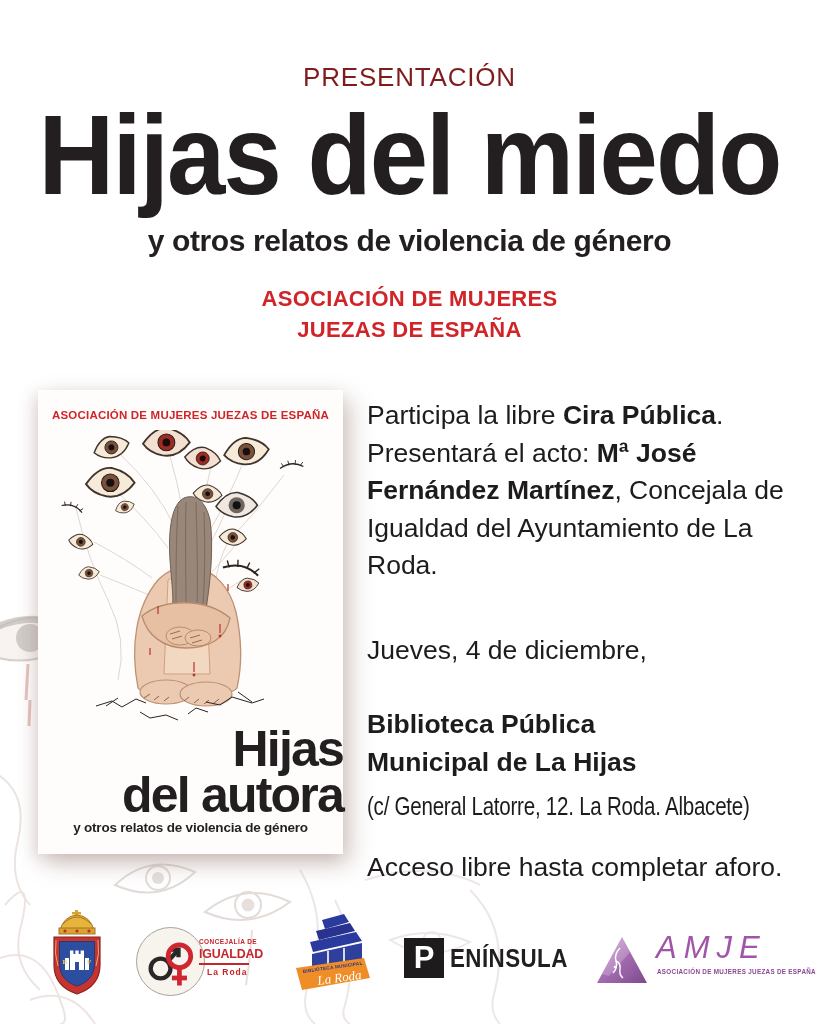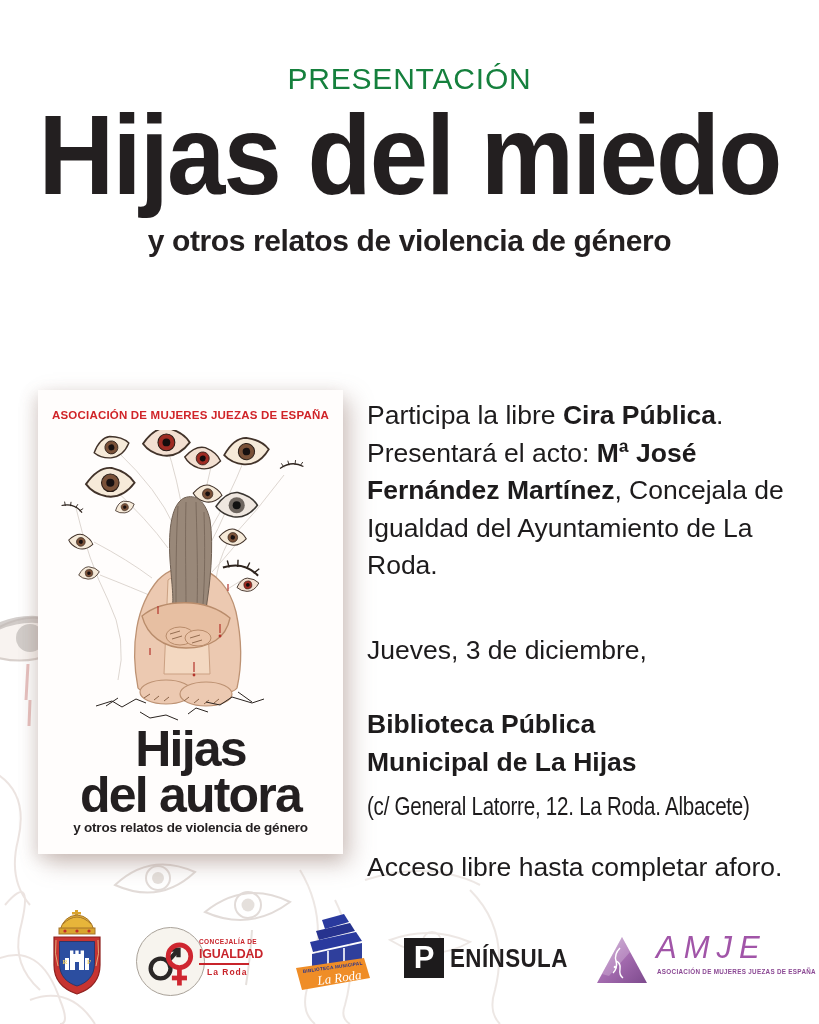--- a/index.html
+++ b/index.html
@@ -9,22 +9,22 @@
     background:#ffffff; overflow:hidden;
     font-family:"Liberation Sans", sans-serif;
     color:#231f20; margin:0 auto;
   }
   
   .bg-sketch { position:absolute; left:0; top:0; width:819px; height:1024px; }
 
   
   .kicker {
     position:absolute; top:62px; left:0; width:100%;
-    text-align:center; font-size:30px; letter-spacing:.8px;
-    font-weight:400; color:#15803d;
+    text-align:center; font-size:26px; letter-spacing:.8px;
+    font-weight:400; color:#7f1d1d;
   }
   .main-title {
     position:absolute; top:98px; left:0; width:100%;
     text-align:center; font-size:114px; font-weight:700;
     letter-spacing:-2px; line-height:1; color:#231f20;
     transform:scaleX(0.92); transform-origin:50% 50%;
     white-space:nowrap;
   }
   .main-subtitle {
     position:absolute; top:224px; left:0; width:100%;
@@ -44,21 +44,21 @@
     box-shadow:7px 9px 22px rgba(140,110,100,.40), -5px 4px 14px rgba(140,110,100,.18);
   }
   .cover-pub {
     position:absolute; top:19px; left:0; width:100%;
     text-align:center; font-size:11.5px; font-weight:700;
     letter-spacing:.2px; color:#d02428;
   }
   .cover-art { position:absolute; left:10px; top:40px; width:285px; height:292px; }
   .cover-title {
     position:absolute; top:336px; left:0; width:100%;
-    text-align:center; font-size:50px; font-weight:700;
+    text-align:right; font-size:50px; font-weight:700;
     line-height:46px; letter-spacing:-1.8px; color:#231f20;
   }
   .cover-sub {
     position:absolute; top:430px; left:0; width:100%;
     text-align:center; font-size:13.5px; font-weight:700;
     letter-spacing:-.2px; color:#231f20;
   }
 
   
   .details { position:absolute; left:367px; top:397px; width:455px; }
@@ -149,20 +149,24 @@
       <path d="M365,880 Q430,860 480,885"></path>
       <path d="M390,940 Q430,925 470,942 Q430,965 390,940 Z"></path>
       <circle cx="432" cy="941" r="9"></circle>
       <path d="M470,890 Q510,930 495,990 Q488,1012 500,1024"></path>
     </g>
   </svg>
 
   <div class="kicker">PRESENTACIÓN</div>
   <h1 class="main-title">Hijas del miedo</h1>
   <div class="main-subtitle">y otros relatos de violencia de género</div>
+  <div class="org-lines">
+    <div>ASOCIACIÓN DE MUJERES</div>
+    <div>JUEZAS DE ESPAÑA</div>
+  </div>
 
   <div class="book-cover">
     <div class="cover-pub">ASOCIACIÓN DE MUJERES JUEZAS DE ESPAÑA</div>
 
     <svg class="cover-art" viewBox="0 0 285 292">
       <defs>
         <g id="eyeA">
           <path d="M0,9 Q9,-4 19,-3 Q31,0 36,8 Q27,20 15,18 Q5,16 0,9 Z" fill="#f6ead9" stroke="#42332a" stroke-width="1.4"></path>
           <circle cx="18" cy="8" r="6.5" fill="#7a5138" stroke="#2a1e18" stroke-width=".8"></circle>
           <circle cx="18" cy="8" r="3" fill="#171010"></circle>
@@ -246,21 +250,21 @@
       <div>Hijas</div>
       <div>del autora</div>
     </div>
     <div class="cover-sub">y otros relatos de violencia de género</div>
   </div>
 
   <div class="details">
     <p class="para p-participa"><span>Participa la libre </span><b>Cira Pública</b><span>. Presentará el acto: </span><b>Mª José Fernández Martínez</b><span>, Concejala de Igualdad del Ayuntamiento de La Roda.</span></p>
 
     <p class="para p-date">
-      <span>Jueves, 3 de diciembre,</span><br>
+      <span>Jueves, 4 de diciembre,</span><br>
     </p>
 
     <p class="para p-venue">
       <span>Biblioteca Pública</span><br>
       <span>Municipal de La Hijas</span>
     </p>
 
     <p class="para p-address"><span class="squeeze">(c/ General Latorre, 12. La Roda. Albacete)</span></p>
 
     <p class="para p-access">Acceso libre hasta completar aforo.</p>

